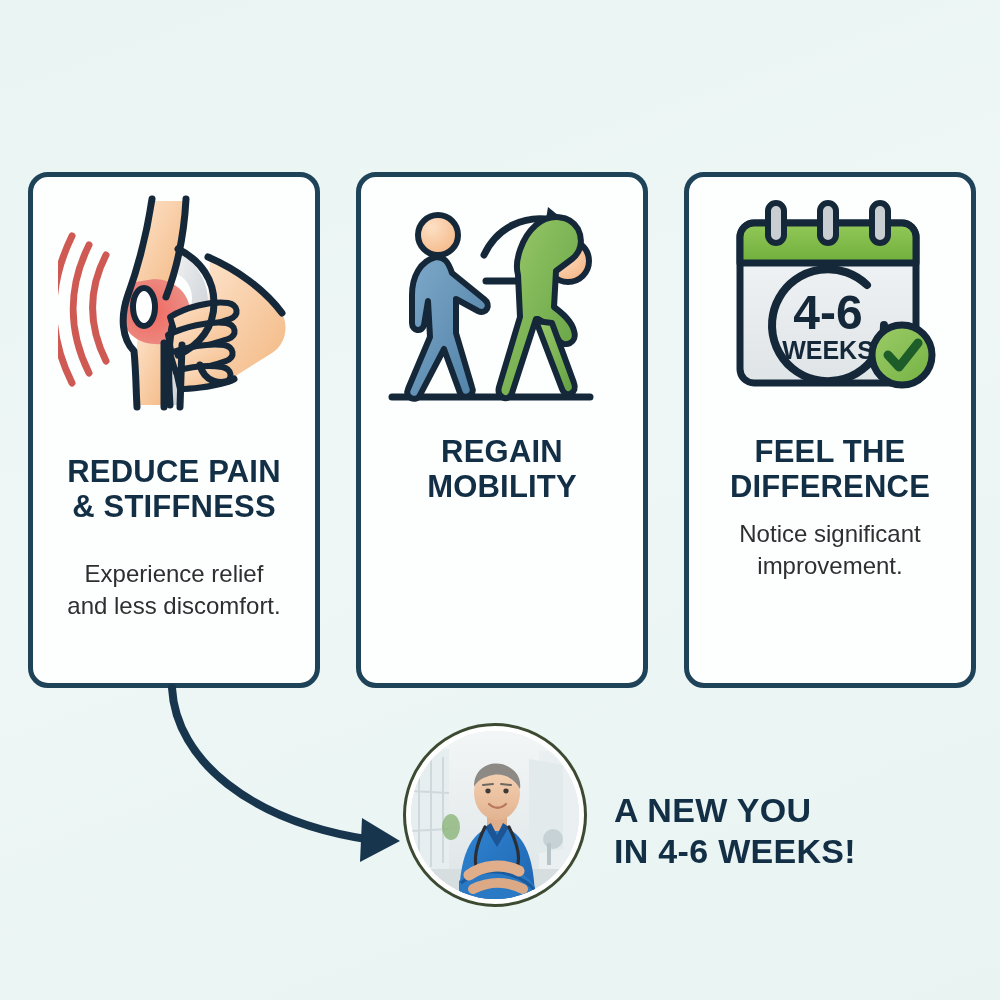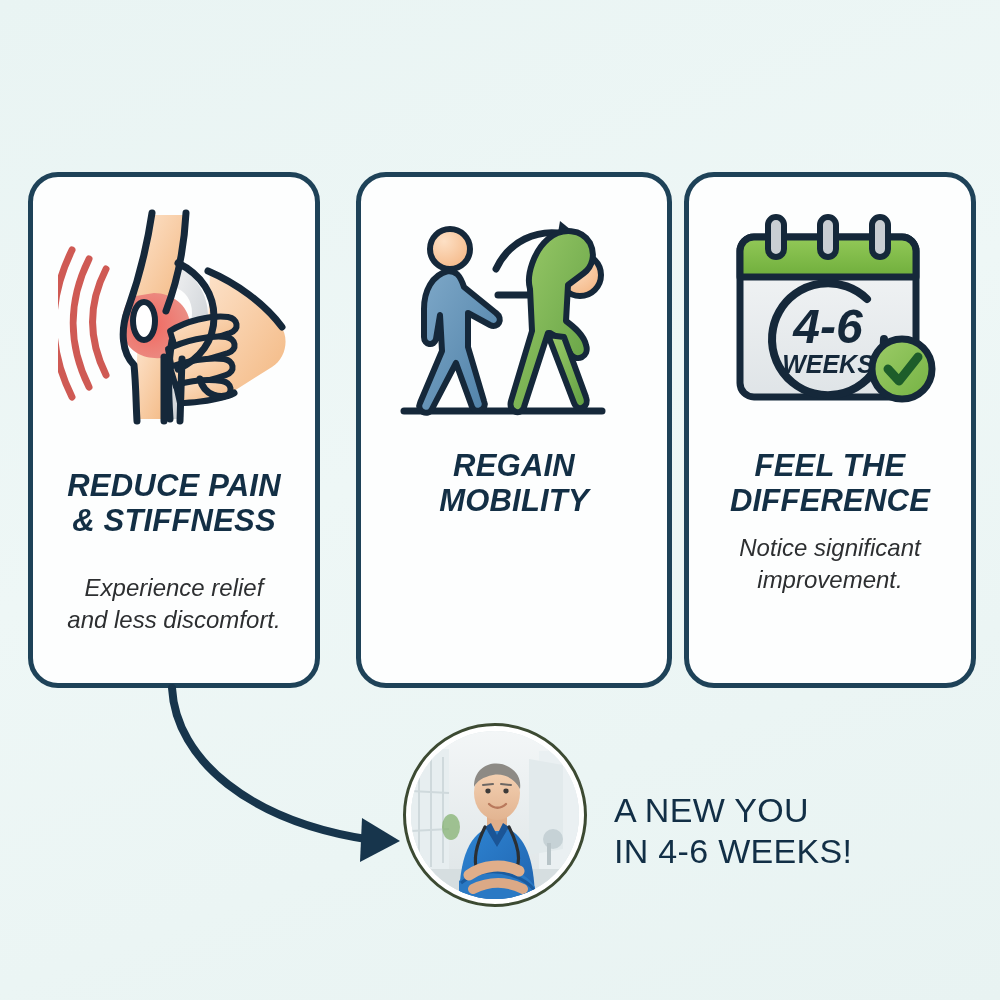--- a/index.html
+++ b/index.html
@@ -15,28 +15,27 @@
     background:linear-gradient(160deg,#e9f4f3 0%,#eef7f6 45%,#e8f3f2 100%);
   }
 
   
   .cards { position:absolute; left:0; top:0; width:1000px; height:1000px; }
   .card {
     position:absolute;
     top:172px; height:516px;
     background:#fdfefe;
     border:5px solid #1e4258;
-    border-radius:30px;
+    border-radius:20px;
     display:flex; flex-direction:column;
     align-items:center;
-    padding:24px 14px 10px;
-    font-style:italic;
+    padding:10px 14px 10px;
   }
   .card-1 { left:28px;  width:292px;gap:20px; }
-  .card-2 { left:356px; width:316px; }
+  .card-2 { left:356px; width:292px; }
   .card-3 { left:684px; width:292px; }
 
   .icon-wrap {
     width:100%; height:232px;
     display:flex; align-items:center; justify-content:center;
   }
   .icon-wrap svg { display:block; }
 
   .card-title {
     color:#132f45;
@@ -76,21 +75,21 @@
     position:relative;
     background:#dfe8ea;
   }
   .portrait-inner svg { position:absolute; inset:0; }
 
   .tagline {
     position:absolute;
     left:614px; top:790px;
     width:340px;
     color:#122f46;
-    font-weight:normal;
+    font-weight:bold;
     font-size:34px;
     line-height:1.22;
     letter-spacing:.3px;
     white-space:pre-line;
   }
 </style>
 </head>
 <body>
 
 <div class="stage">

